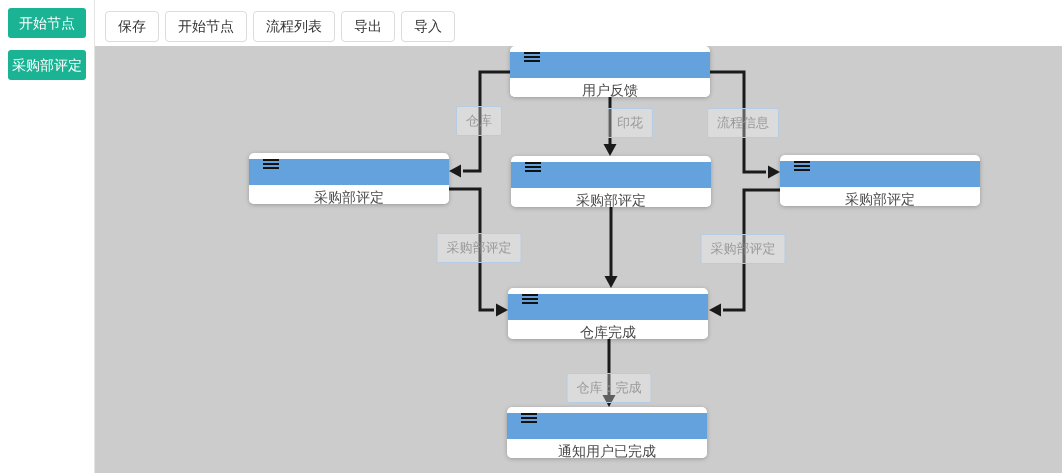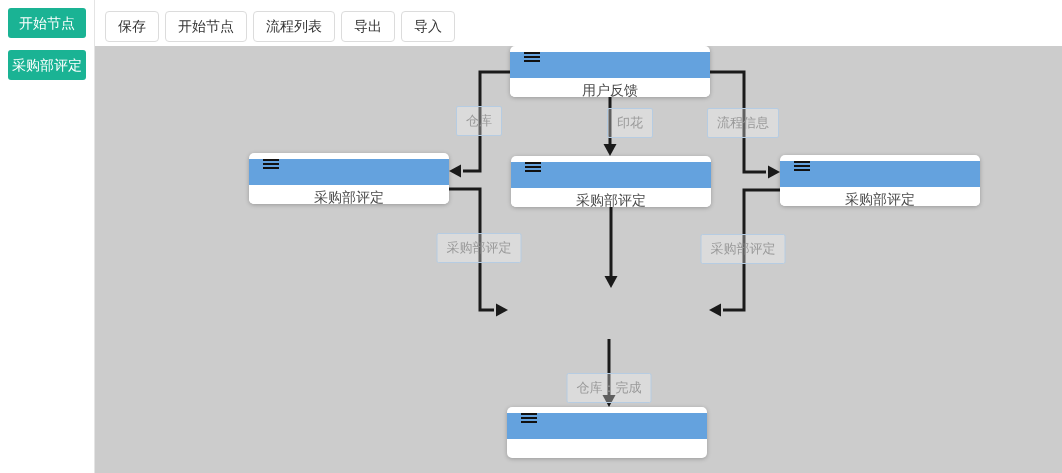--- a/index.html
+++ b/index.html
@@ -170,26 +170,37 @@
         <div class="node-header">
           <span class="hamburger">
               <i></i>
               <i></i>
               <i></i>
             </span>
         </div>
         <div class="node-body"><span>采购部评定</span></div>
       </div>
 
+      <div class="node" style="left:413px; top:242px">
+        <div class="node-header">
+          <span class="hamburger">
+              <i></i>
+              <i></i>
+              <i></i>
+            </span>
+        </div>
+        <div class="node-body"><span>仓库完成</span></div>
+      </div>
 
       <div class="node" style="left:412px; top:361px">
         <div class="node-header">
           <span class="hamburger">
               <i></i>
               <i></i>
               <i></i>
             </span>
         </div>
+        <div class="node-body"><span>通知用户已完成</span></div>
       </div>
 
     </div>
   </div>
 </div>
 
 </body></html>

